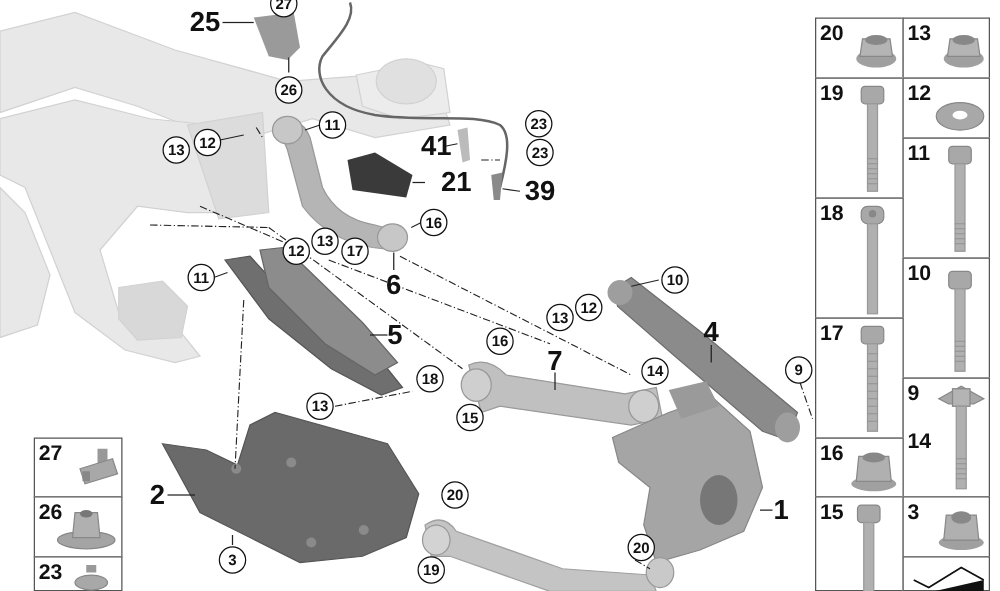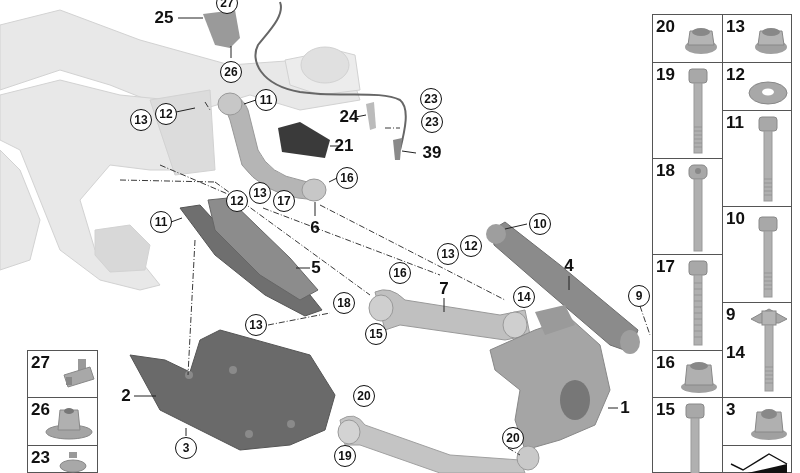--- a/index.html
+++ b/index.html
@@ -1,20 +1,20 @@
 <!DOCTYPE html>
 <html><head>
 <meta charset="utf-8">
 <style>
   html,body{margin:0;padding:0;background:#fff;}
   body{width:800px;height:473px;position:relative;overflow:hidden;font-family:"Liberation Sans",sans-serif;}
   #canvas{position:absolute;left:0;top:0;width:800px;height:473px;}
   .callout{position:absolute;width:20px;height:20px;border:1.6px solid #111;border-radius:50%;background:#fff;
     font-weight:bold;font-size:12px;line-height:20px;text-align:center;color:#111;box-sizing:content-box;transform:translate(-11px,-11px);}
-  .plainlbl{position:absolute;font-weight:bold;font-size:17px;color:#111;transform:translate(-50%,-50%);}
+  .plainlbl{position:absolute;font-weight:bold;font-size:22px;color:#111;transform:translate(-50%,-50%);}
   .cell{position:absolute;border:1px solid #555;box-sizing:border-box;background:#fff;}
   .cellnum{position:absolute;left:3px;top:2px;font-weight:bold;font-size:17px;color:#111;}
   .hw{position:absolute;}
 </style>
 </head>
 <body>
 
 <svg id="canvas" width="800" height="473" viewBox="0 0 800 473">
 
   <g fill="#e8e8e8" stroke="#d2d2d2" stroke-width="1">
@@ -125,22 +125,22 @@
   <div class="callout" style="left:376px;top:334px">15</div>
   <div class="callout" style="left:639px;top:296px">9</div>
   <div class="callout" style="left:186px;top:448px">3</div>
   <div class="callout" style="left:364px;top:396px">20</div>
   <div class="callout" style="left:345px;top:456px">19</div>
   <div class="callout" style="left:513px;top:438px">20</div>
 </div>
 
 <div id="part-labels">
   <div class="plainlbl" style="left:164px;top:18px">25</div>
-  <div class="plainlbl" style="left:349px;top:117px">24</div>
-  <div class="plainlbl" style="left:344px;top:146px">21</div>
+  <div class="plainlbl" style="left:349px;top:117px">41</div>
+  <div class="plainlbl" style="left:365px;top:146px">21</div>
   <div class="plainlbl" style="left:432px;top:153px">39</div>
   <div class="plainlbl" style="left:315px;top:228px">6</div>
   <div class="plainlbl" style="left:316px;top:268px">5</div>
   <div class="plainlbl" style="left:444px;top:289px">7</div>
   <div class="plainlbl" style="left:569px;top:266px">4</div>
   <div class="plainlbl" style="left:126px;top:396px">2</div>
   <div class="plainlbl" style="left:625px;top:408px">1</div>
 </div>
 
 <div>

